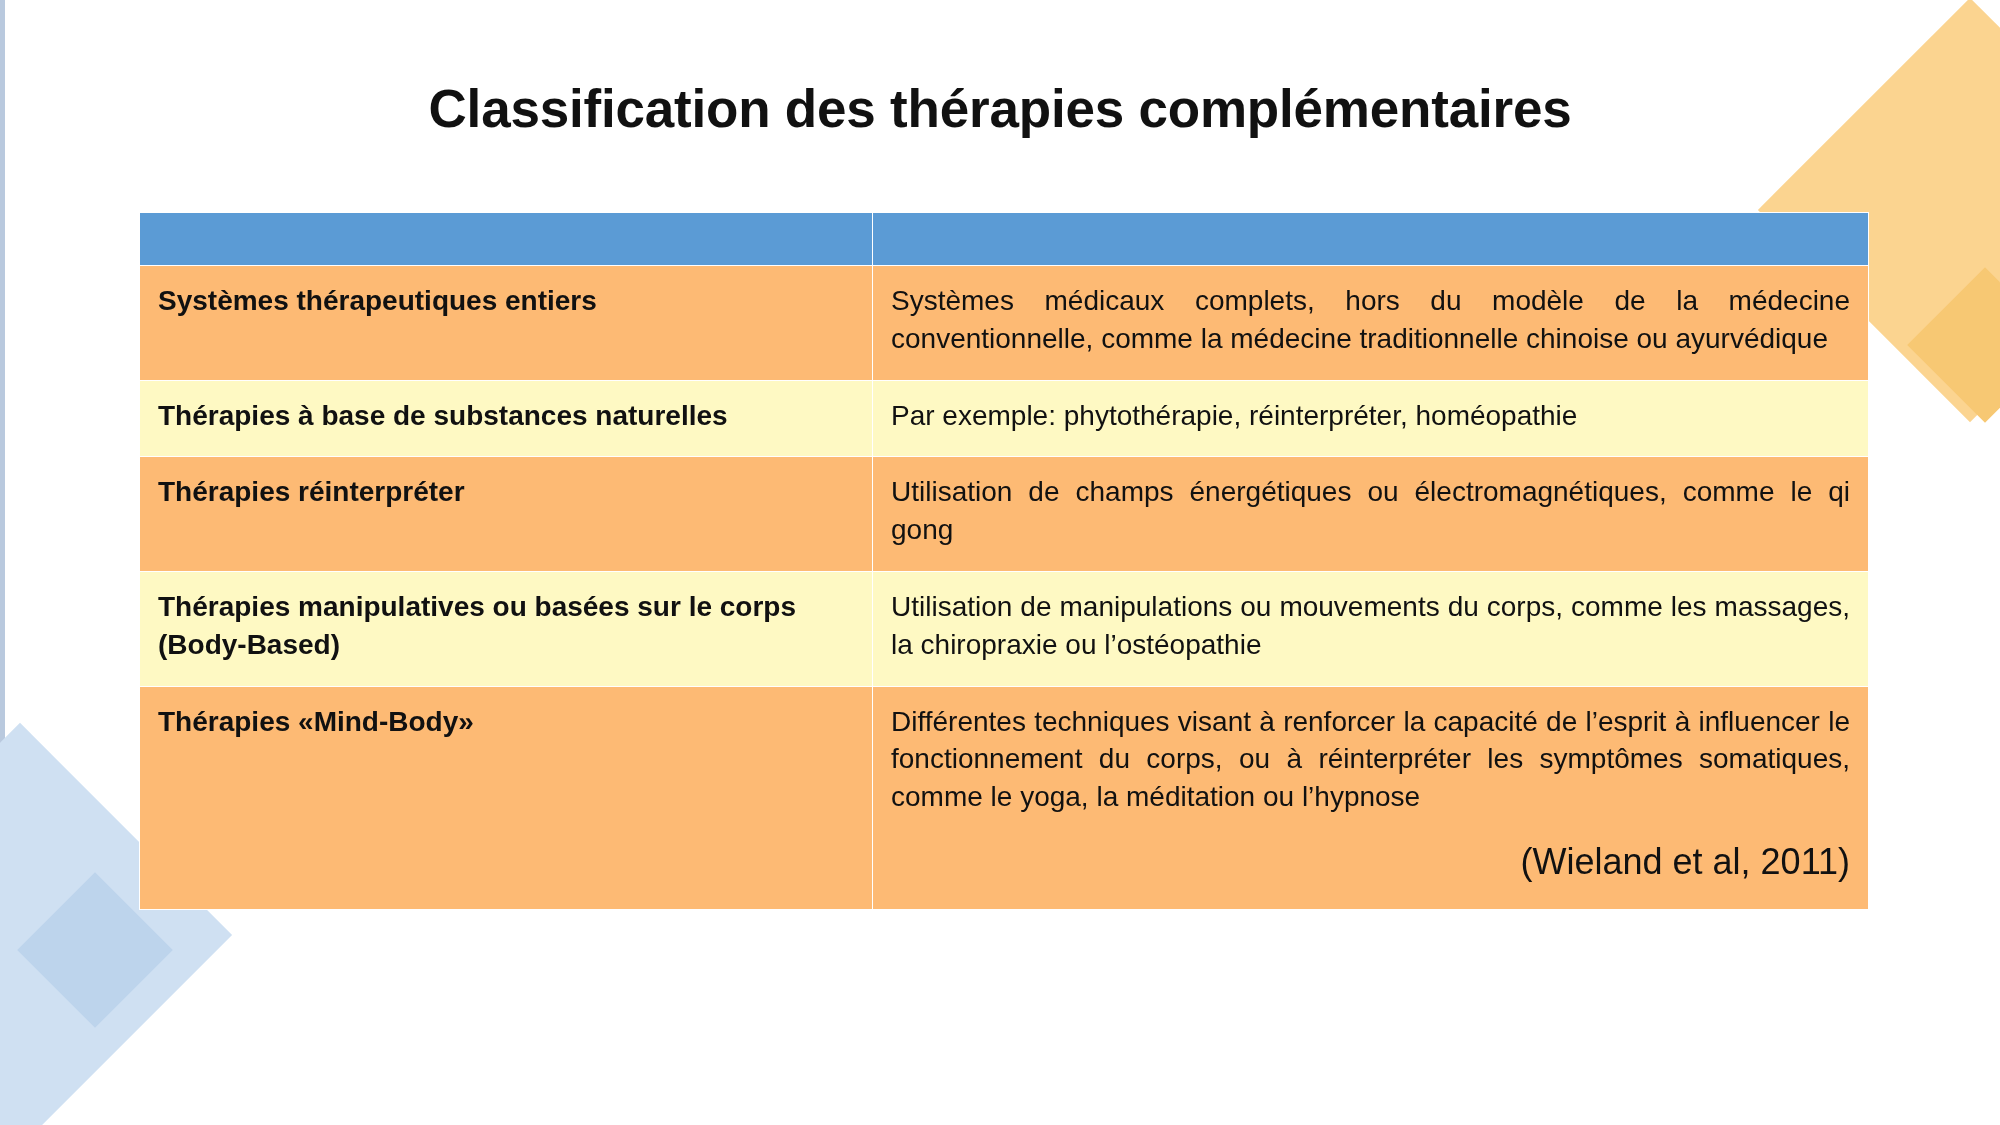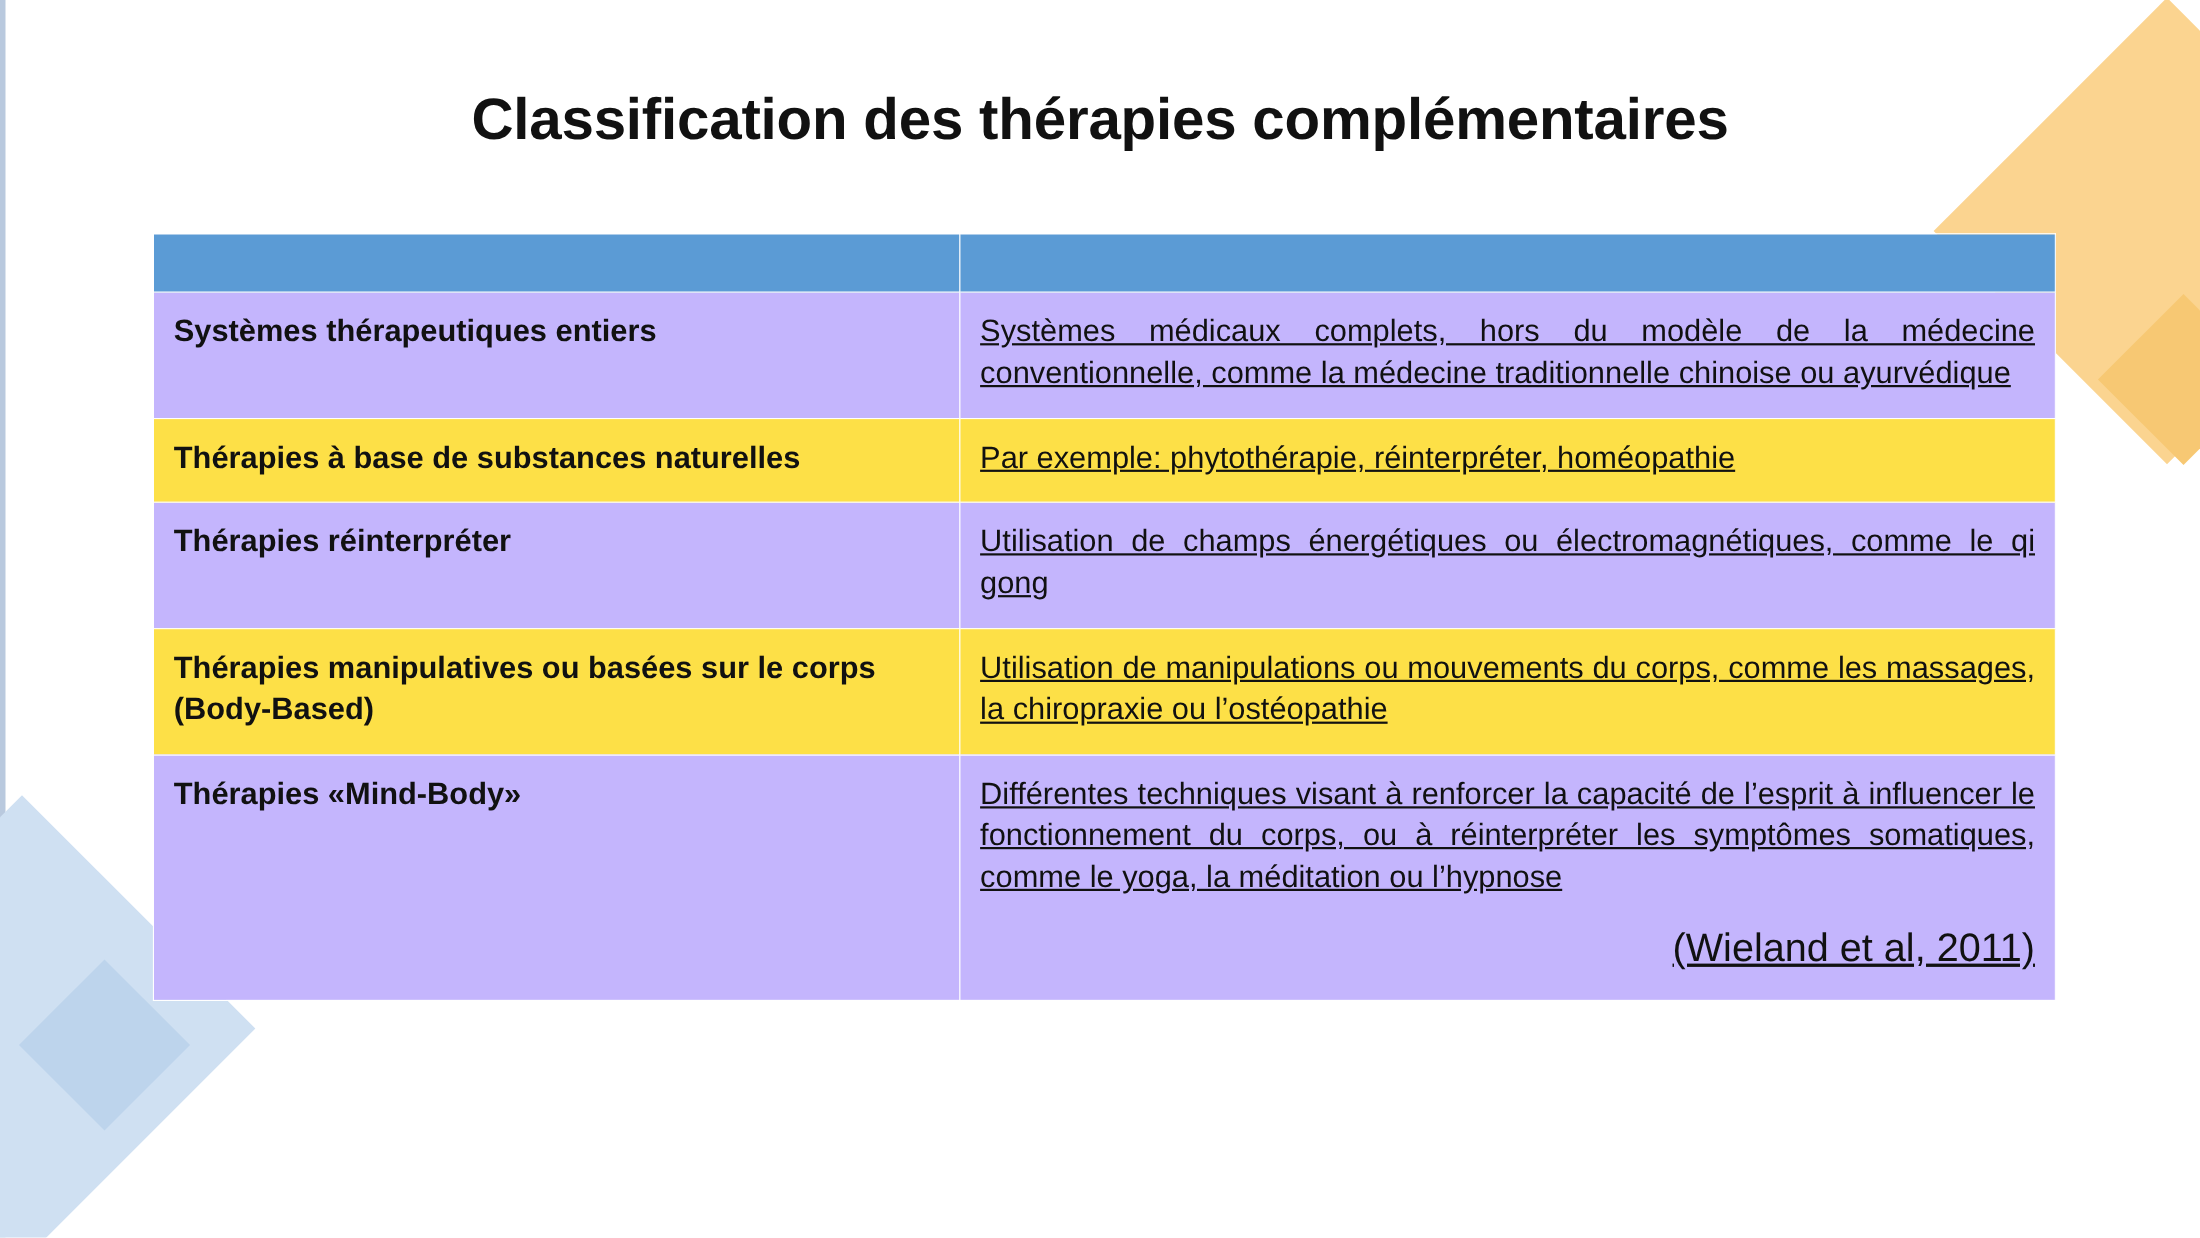--- a/index.html
+++ b/index.html
@@ -113,24 +113,23 @@
     line-height: 1.35;
     color: #111111;
   }
 
   td.term {
     font-weight: bold;
   }
   td.desc {
     text-align: justify;
     text-justify: inter-word;
-    text-decoration: underline;
   }
-  tr.row-dark td { background: #c4b5fd; }
-  tr.row-light td { background: #fde047; }
+  tr.row-dark td { background: #fdba74; }
+  tr.row-light td { background: #fef9c3; }
 
   .source {
     display: block;
     text-align: right;
     margin-top: 22px;
     font-size: 36px;
   }
 </style>
 </head>
 <body>

